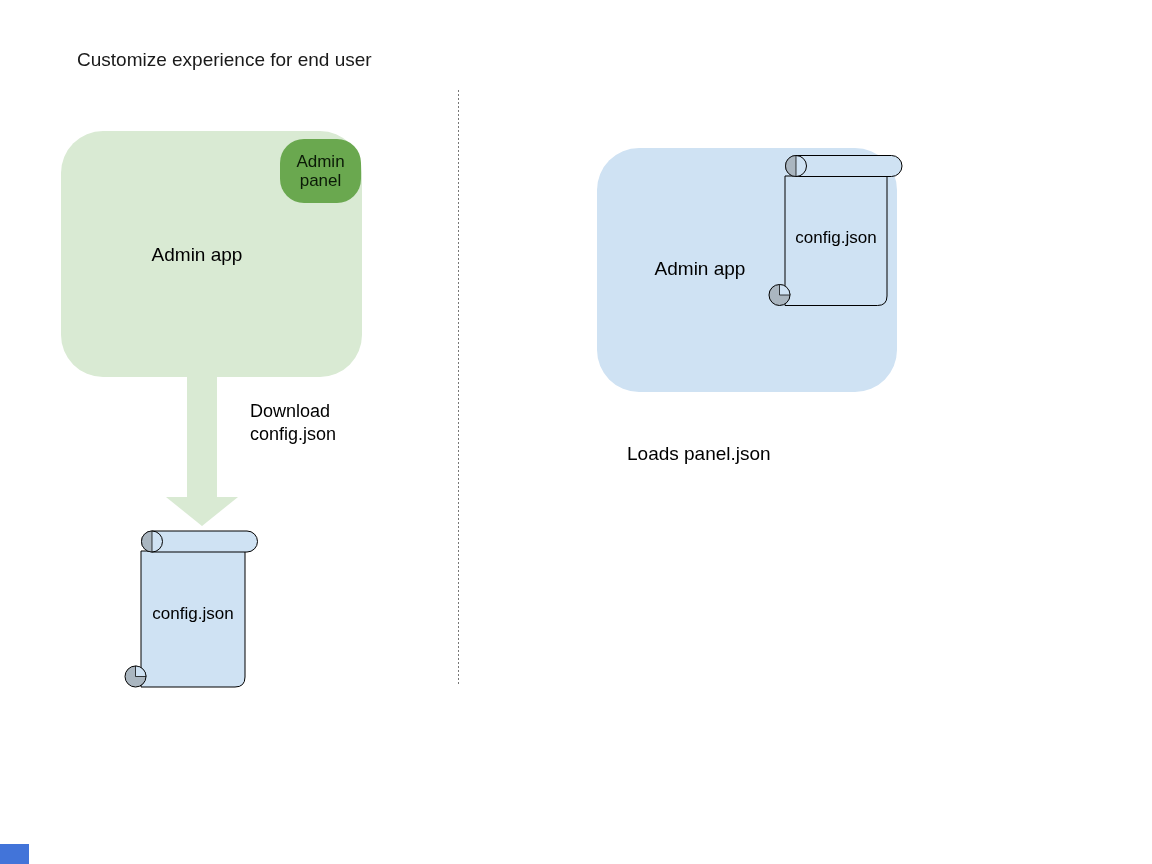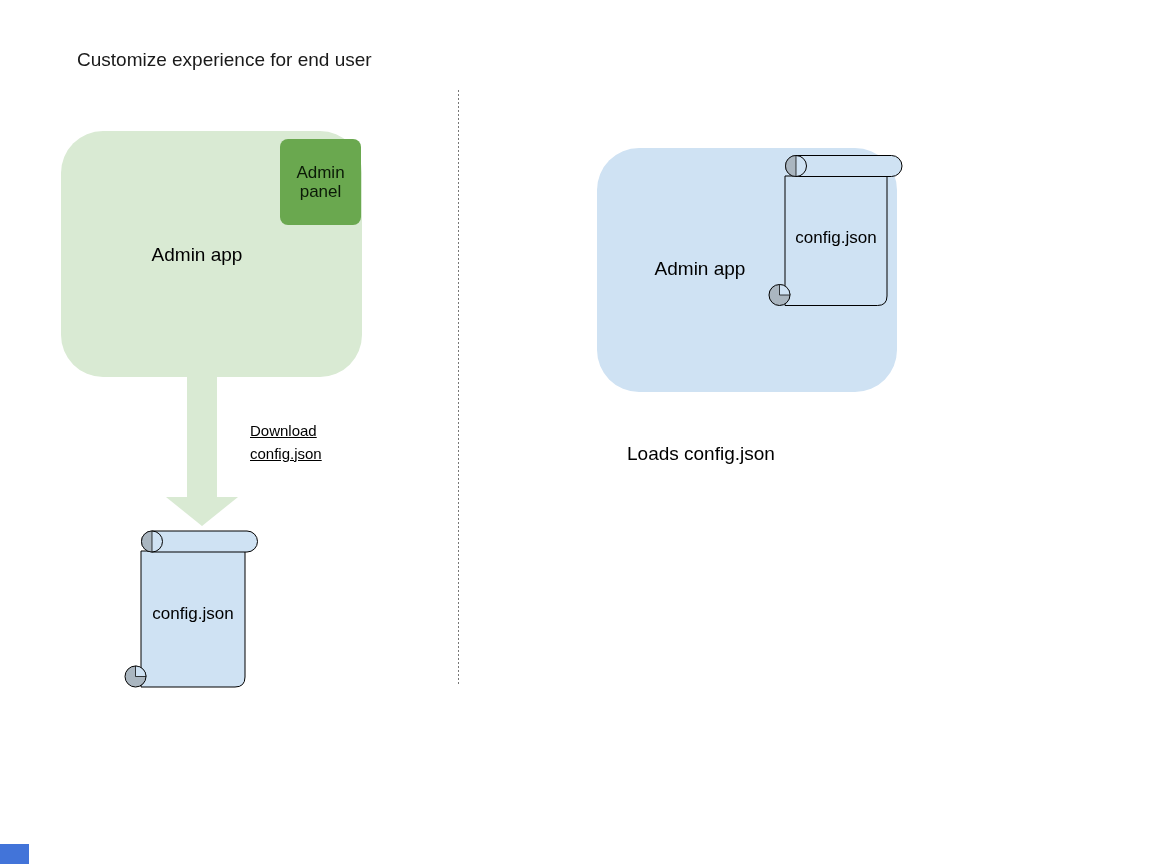--- a/index.html
+++ b/index.html
@@ -3,27 +3,27 @@
 <meta charset="utf-8">
 <style>
   html,body{margin:0;padding:0;background:#ffffff;}
   body{font-family:"Liberation Sans",sans-serif;color:#000000;}
   .canvas{position:relative;width:1152px;height:864px;background:#ffffff;overflow:hidden;}
   .abs{position:absolute;}
   .title{font-size:19px;line-height:22px;color:#1a1a1a;white-space:nowrap;}
   .app-box{position:absolute;border-radius:42px;}
   .admin-app{left:61px;top:131px;width:301px;height:246px;background:#d9ead3;}
   .demo-app{left:597px;top:148px;width:300px;height:244px;background:#cfe2f3;}
-  .admin-panel{position:absolute;left:280px;top:139px;width:81px;height:86px;background:#6aa84f;
-    border-radius:8px;display:flex;align-items:center;justify-content:center;text-align:center;
+  .admin-panel{position:absolute;left:280px;top:139px;width:81px;height:64px;background:#6aa84f;
+    border-radius:24px;display:flex;align-items:center;justify-content:center;text-align:center;
     font-size:17px;line-height:19px;color:#0b1a07;}
   .box-label{position:absolute;text-align:center;font-size:19px;line-height:22px;}
   .admin-app-label{left:61px;top:244px;width:272px;}
   .demo-app-label{left:597px;top:258px;width:206px;}
-  .download-label{position:absolute;left:250px;top:420px;font-size:15px;line-height:22.5px;white-space:pre-line;text-decoration:underline;}
+  .download-label{position:absolute;left:250px;top:400px;font-size:18px;line-height:22.5px;white-space:pre-line;}
   .caption{position:absolute;left:627px;top:443px;font-size:19px;line-height:22px;white-space:nowrap;}
   .scroll-label{position:absolute;font-size:17px;line-height:19px;text-align:center;}
   .scroll-label.left{left:141px;top:604px;width:104px;}
   .scroll-label.right{left:785px;top:228px;width:102px;}
   .corner-blue{position:absolute;left:0;top:844px;width:29px;height:20px;background:#4274d9;}
   svg{display:block;}
 </style>
 </head>
 <body>
 
@@ -63,17 +63,17 @@
   <svg class="abs" style="left:765px;top:150px;" width="145" height="165" viewBox="0 0 145 165">
     <path d="M20,26 H122 V146 Q122,155.5 112.5,155.5 H20 Z" fill="#cfe2f3" stroke="#000" stroke-width="1"></path>
     <circle cx="14.5" cy="145" r="10.5" fill="#aab6c0" stroke="#000" stroke-width="1"></circle>
     <path d="M14.5,134.5 A10.5,10.5 0 0 1 25,145 L14.5,145 Z" fill="#cfe2f3" stroke="#000" stroke-width="0.75"></path>
     <path d="M31,5.5 H126.5 A10.5,10.5 0 0 1 126.5,26.5 H31 Z" fill="#cfe2f3" stroke="#000" stroke-width="1"></path>
     <circle cx="31" cy="16" r="10.5" fill="#cfe2f3" stroke="#000" stroke-width="1"></circle>
     <path d="M31,5.5 A10.5,10.5 0 0 0 31,26.5 Z" fill="#aab6c0" stroke="#000" stroke-width="0.75"></path>
   </svg>
   <div class="scroll-label right">config.json</div>
 
-  <div class="caption">Loads config.json</div>
+  <div class="caption">Loads panel.json</div>
 
   <div class="corner-blue"></div>
 
 </div>
 
 </body></html>

